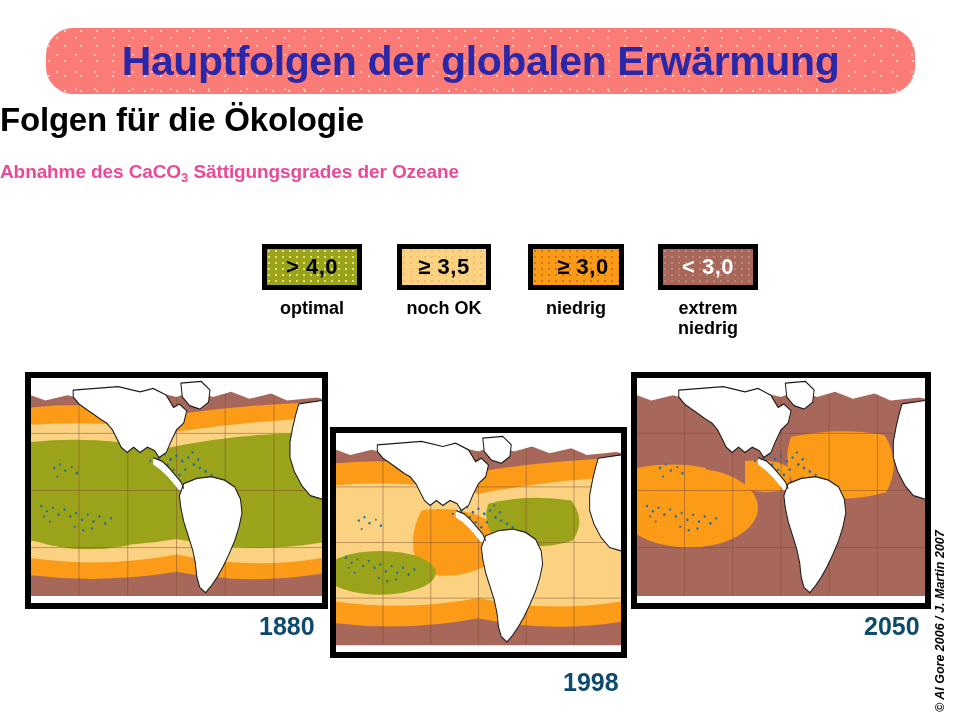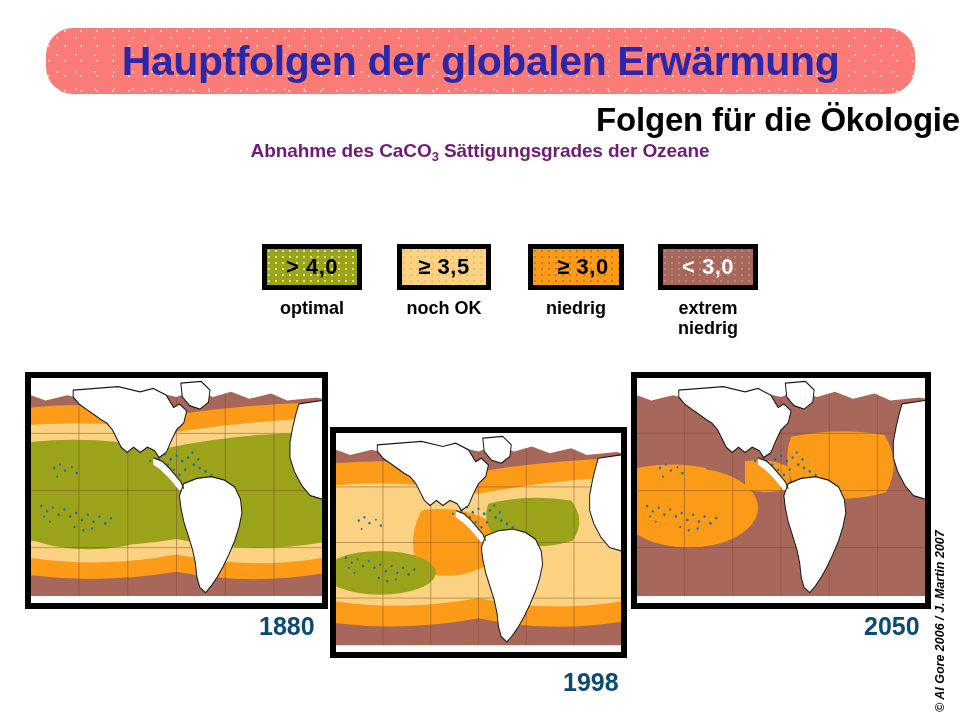--- a/index.html
+++ b/index.html
@@ -40,35 +40,35 @@
     line-height: 1;
     white-space: nowrap;
   }
 
   
   #subtitle {
     position: absolute;
     left: 0;
     top: 101px;
     width: 960px;
-    text-align: right;
+    text-align: left;
     font-size: 33px;
     font-weight: bold;
     color: #000000;
     letter-spacing: -0.2px;
   }
   #sub-subtitle {
     position: absolute;
     left: 0;
-    top: 140px;
+    top: 161px;
     width: 960px;
-    text-align: center;
+    text-align: left;
     font-size: 19px;
     font-weight: bold;
-    color: #701a75;
+    color: #ec4899;
     letter-spacing: -0.1px;
   }
   #sub-subtitle sub {
     font-size: 13px;
     vertical-align: baseline;
     position: relative;
     top: 4px;
   }
 
   

